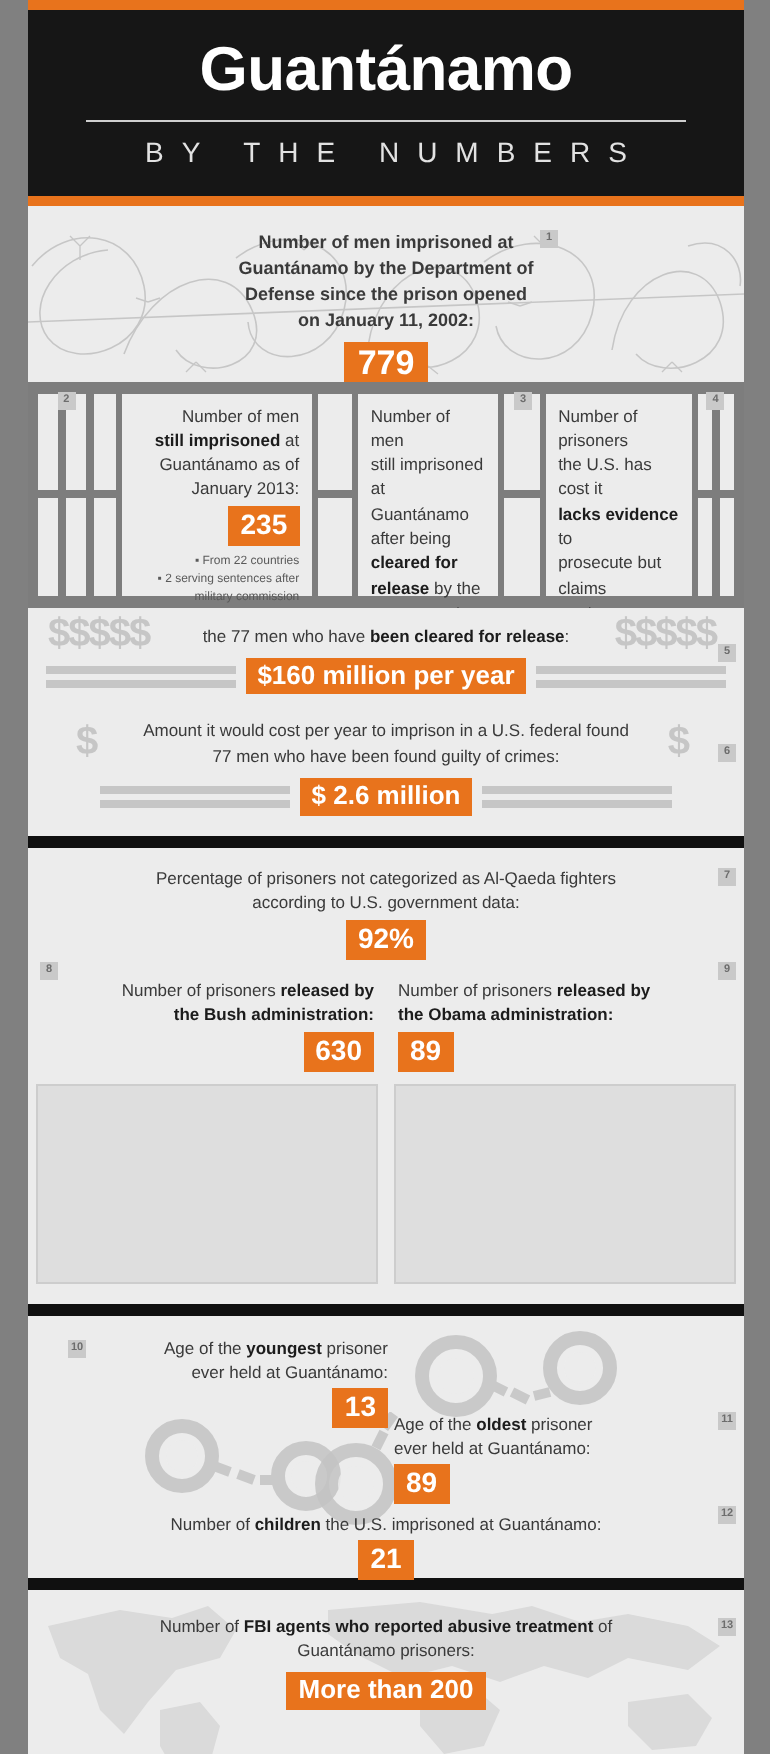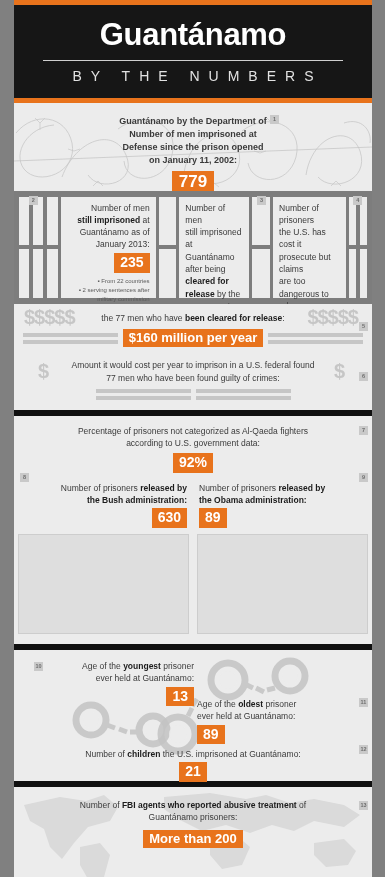--- a/index.html
+++ b/index.html
@@ -175,22 +175,22 @@
         <path d="M138 22 l-5 -5 M138 22 l5 -5"></path>
         <path d="M200 80 l-5 4 M200 80 l5 4"></path>
         <path d="M258 20 l-5 -5 M258 20 l5 -5"></path>
         <path d="M322 78 l-5 5 M322 78 l5 5"></path>
         <path d="M60 48 l-6 -2 M60 48 l6 -2"></path>
         <path d="M246 50 l-6 -2 M246 50 l6 -2"></path>
       </g>
     </svg>
     <div class="badge" style="left:256px; top:12px;">1</div>
     <div class="inner ctr">
+      <div class="txt big" style="font-weight:bold;">Number of men imprisoned at</div>
       <div class="txt big" style="font-weight:bold;">Guantánamo by the Department of</div>
-      <div class="txt big" style="font-weight:bold;">Number of men imprisoned at</div>
       <div class="txt big" style="font-weight:bold;">Defense since the prison opened</div>
       <div class="txt big" style="font-weight:bold;">on January 11, 2002:</div>
       <div style="margin-top:4px;"><span class="orangebox ob-lg">779</span></div>
     </div>
   </div>
 
   <div class="s-cells">
     <div class="barcol">
       <div class="bars">
         <div class="row">
@@ -250,20 +250,21 @@
               <div class="bar"></div>
             </div>
       </div>
     </div>
 
     <div class="cell c3">
       <div class="badge" style="left:-16px; top:-1px;">3</div>
       <div class="badge" style="right:-16px; top:-1px;">4</div>
       <div class="txt">Number of prisoners</div>
       <div class="txt">the U.S. has cost it</div>
+      <div class="txt"><b>lacks evidence</b><span> to</span></div>
       <div class="txt">prosecute but claims</div>
       <div class="txt">are too dangerous to</div>
       <div class="txt">release:</div>
       <div style="margin-top:3px;"><span class="orangebox ob-md">45</span></div>
     </div>
 
     <div class="barcol-sm">
       <div class="bars">
         <div class="row">
               <div class="bar"></div>
@@ -306,20 +307,21 @@
       <div class="ctr" style="width:250px;">
         <div class="txt">Amount it would cost per year to imprison in a U.S. federal found</div>
         <div class="txt">77 men who have been found guilty of crimes:</div>
       </div>
     </div>
     <div class="lineup">
       <div class="bars-pair">
             <div class="gbar"></div>
             <div class="gbar"></div>
           </div>
+      <span class="orangebox" style="font-size:13px;">$ 2.6 million</span>
       <div class="bars-pair">
             <div class="gbar"></div>
             <div class="gbar"></div>
           </div>
     </div>
   </div>
 
   <div class="divider"></div>
 
   <div class="panel s-pct">

